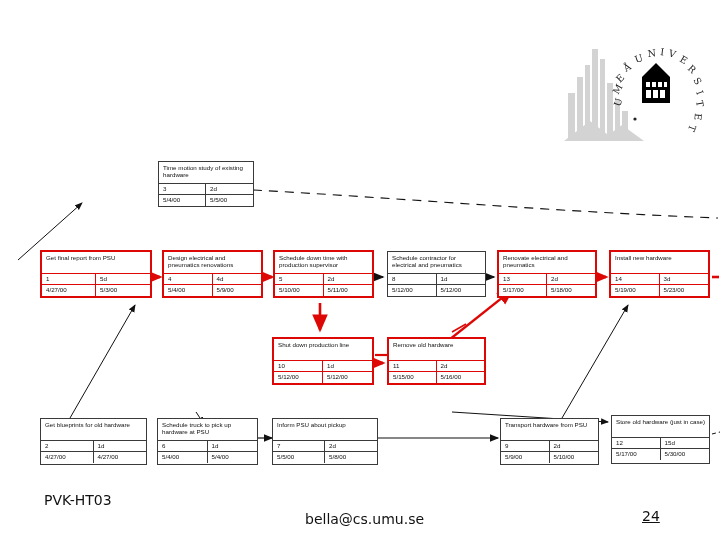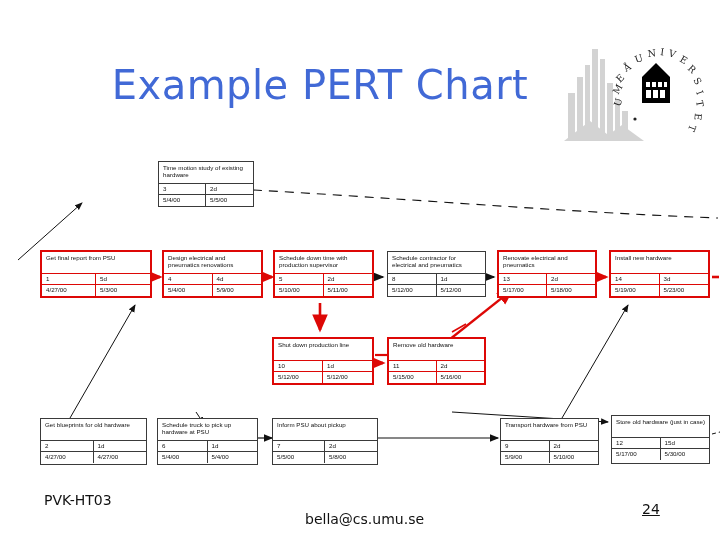--- a/index.html
+++ b/index.html
@@ -61,28 +61,27 @@
   }
   .node.black .c.c1{border-right:1px solid #3a3a3a;}
   .node.red .c.c1{border-right:1.6px solid #dd0806;}
 
   
   .footer{position:absolute;left:0;top:492px;width:720px;height:26px;}
   .footer div{position:absolute;font-size:14px;color:#111;
               font-family:"DejaVu Sans", sans-serif;}
   .f-left{left:44px;top:0;}
   .f-mid{left:305px;top:0;margin-top:19px;}
-  .f-right{left:642px;top:9px;text-decoration:underline;}
+  .f-right{left:642px;top:16px;text-decoration:underline;}
 </style>
 </head>
 <body>
 
 <div id="slide">
 
-  <div class="title">Example PERT Chart</div>
 
   <div class="logo">
     <svg width="158" height="128" viewBox="0 0 158 128" xmlns="http://www.w3.org/2000/svg">
       <g fill="#d3d3d3">
         <rect x="8" y="68" width="7" height="48"></rect>
         <rect x="17" y="52" width="6" height="64"></rect>
         <rect x="25" y="40" width="5" height="76"></rect>
         <rect x="32" y="24" width="6" height="92"></rect>
         <rect x="40" y="34" width="5" height="82"></rect>
         <rect x="47" y="58" width="6" height="58"></rect>

